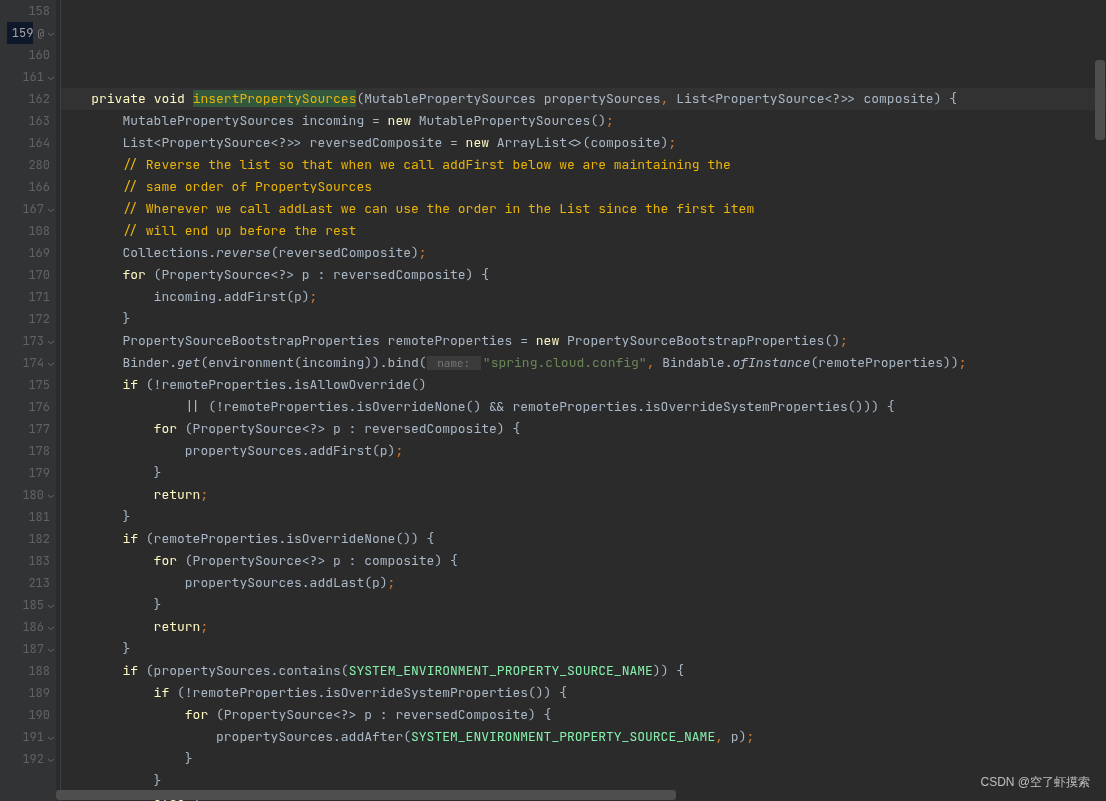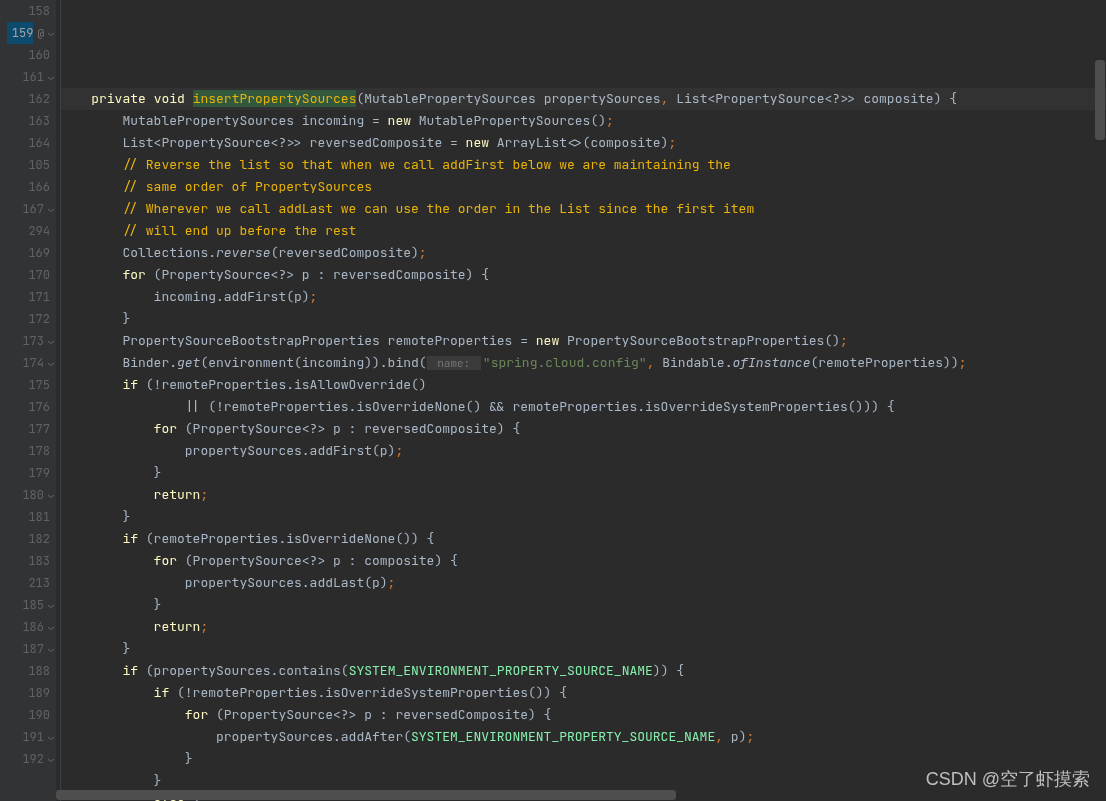--- a/index.html
+++ b/index.html
@@ -33,21 +33,21 @@
     height: 22px;
     display: flex;
     justify-content: flex-end;
     align-items: center;
     padding-right: 2px;
     gap: 4px;
     padding-left: 40px;
   }
   .gutter .lineno { min-width: 26px; text-align: right; }
   .gutter .mark { color: #606366; font-size: 10px; width: 12px; text-align: center; }
-  .gutter .row.active .lineno { color: #a4a3a3; background: #0c4a6e; }
+  .gutter .row.active .lineno { color: #a4a3a3; background: #0f172a; }
   .gutter .at { color: #787878; font-size: 11px; }
   .code {
     flex: 1;
     padding-left: 4px;
     line-height: 22px;
     white-space: pre;
     overflow: hidden;
     position: relative;
   }
   .code .line { height: 22px; }
@@ -101,21 +101,21 @@
     top: 1px;
     background: #4e4e4e;
     border-radius: 3px;
   }
   .watermark {
     position: absolute;
     right: 16px;
     bottom: 10px;
     color: #cfcfcf;
     font-family: sans-serif;
-    font-size: 18px;
+    font-size: 12px;
     opacity: 0.9;
     pointer-events: none;
   }
 </style>
 </head>
 <body>
 
 <div class="editor">
   <div class="gutter" id="gutter">
       <div class="row">
@@ -141,33 +141,33 @@
       </div>
       <div class="row">
         <span class="lineno">163</span>
         <span class="mark"></span>
       </div>
       <div class="row">
         <span class="lineno">164</span>
         <span class="mark"></span>
       </div>
       <div class="row">
-        <span class="lineno">105</span>
+        <span class="lineno">280</span>
         <span class="mark"></span>
       </div>
       <div class="row">
         <span class="lineno">166</span>
         <span class="mark"></span>
       </div>
       <div class="row">
         <span class="lineno">167</span>
         <span class="mark">⌄</span>
       </div>
       <div class="row">
-        <span class="lineno">294</span>
+        <span class="lineno">108</span>
         <span class="mark"></span>
       </div>
       <div class="row">
         <span class="lineno">169</span>
         <span class="mark"></span>
       </div>
       <div class="row">
         <span class="lineno">170</span>
         <span class="mark"></span>
       </div>

